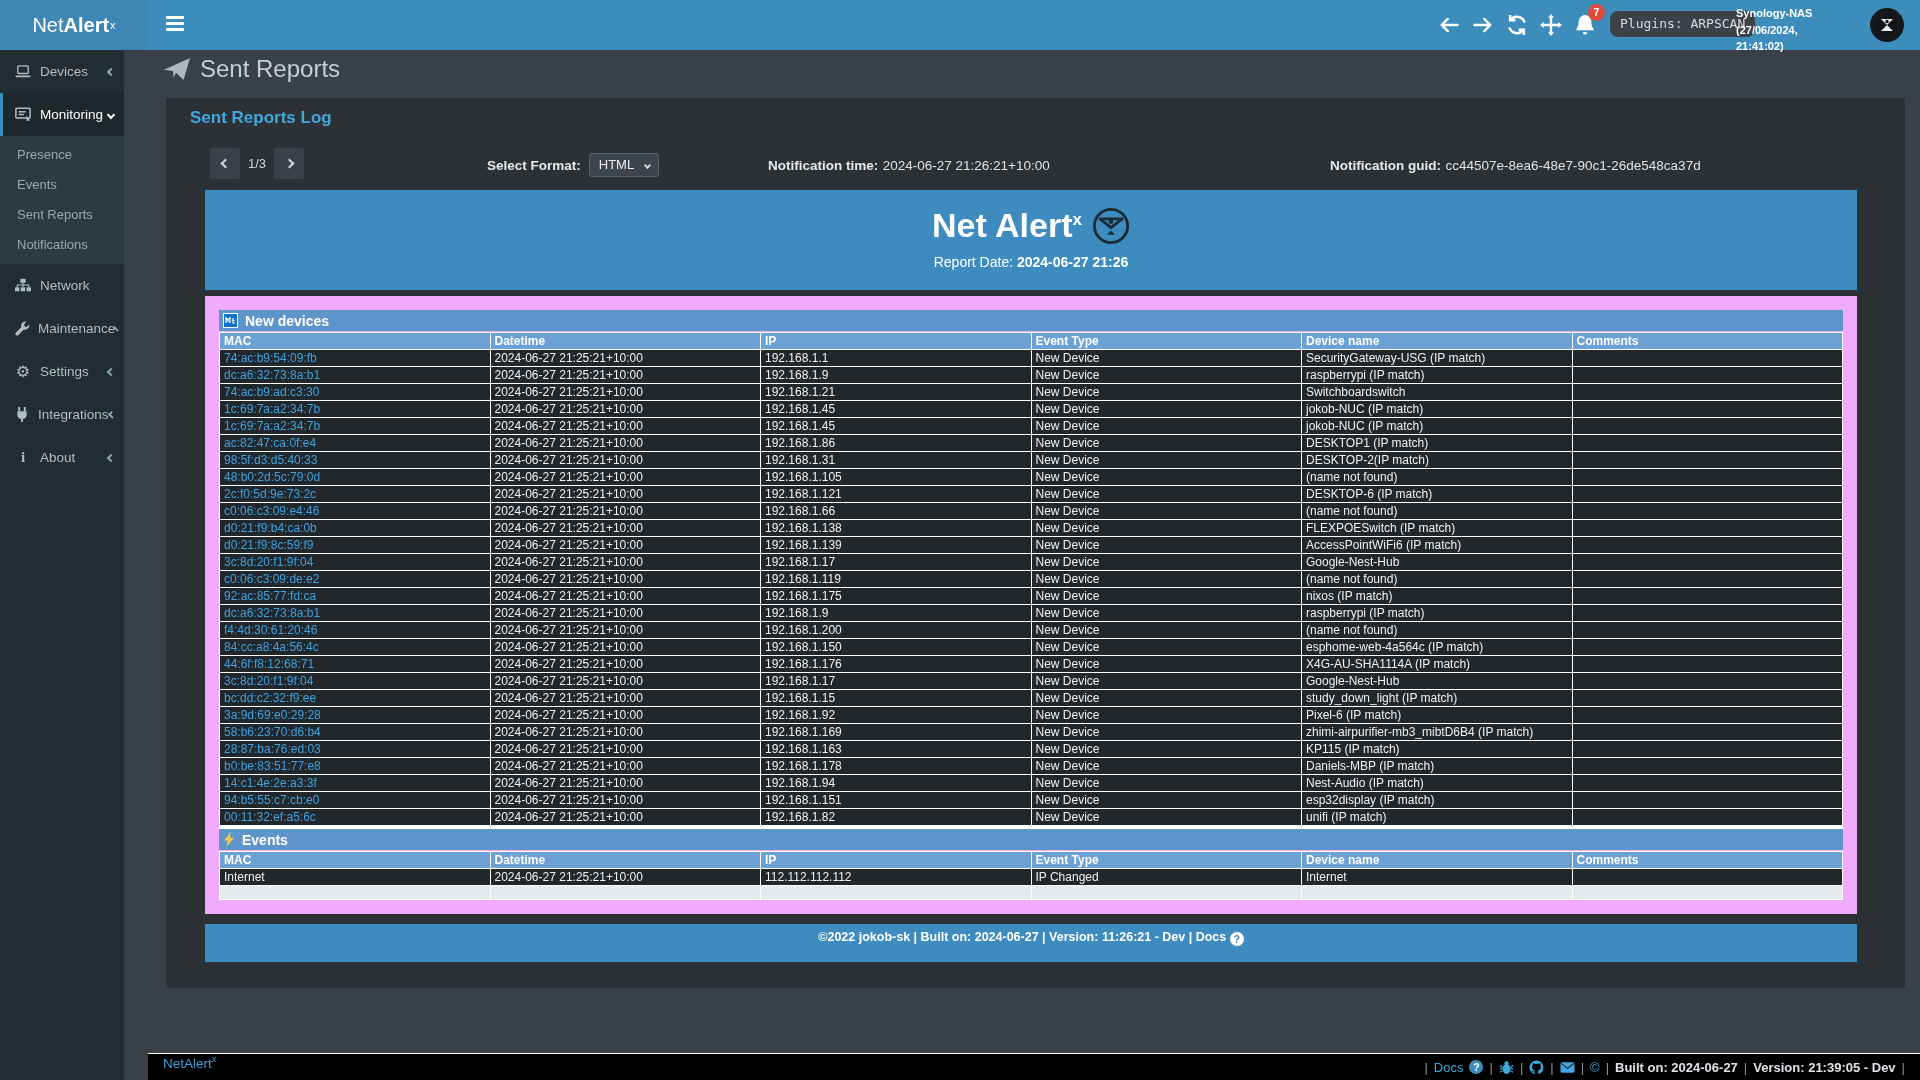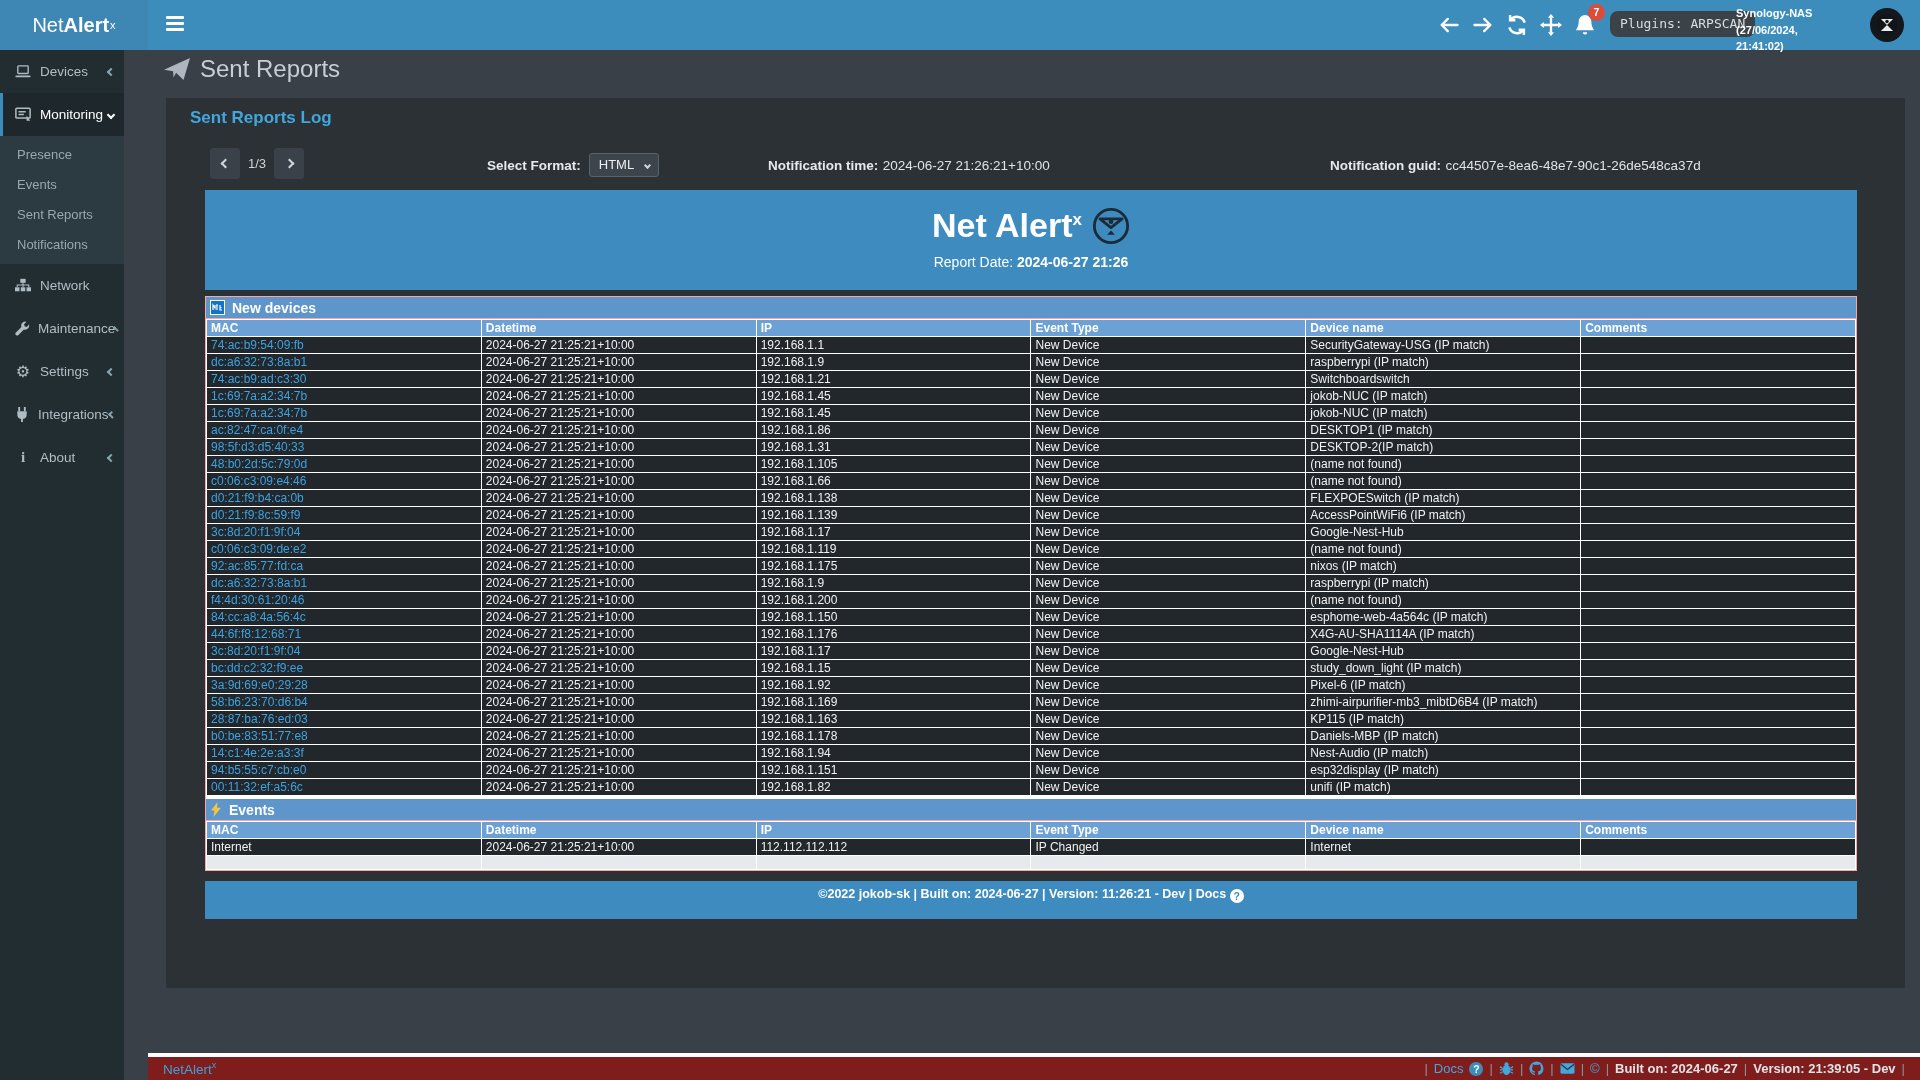--- a/index.html
+++ b/index.html
@@ -71,41 +71,41 @@
 
   
   .report { position:absolute; left:39px; top:92px; width:1652px; }
   .report-header { height:100px; background:#3e8cbf; color:#fff; text-align:center; }
   .report-title { padding-top:16px; font-size:34px; font-weight:bold; display:flex; align-items:center;
                   justify-content:center; gap:10px; }
   .report-title sup { font-size:17px; }
   .report-date { margin-top:9px; font-size:14px; }
   .report-date b { font-weight:bold; }
 
-  .tables-wrap { margin-top:6px; background:#fca5a5; padding:1px; }
+  .tables-wrap { margin-top:6px; background:#f0abfc; padding:14px; }
   .section-bar { height:21px; background:#5e95ca; color:#fff; font-size:14px; font-weight:bold;
                  display:flex; align-items:center; gap:7px; padding-left:4px; margin-bottom:1px;}
   .spacer { height:3px; background:#fff; }
   table.rep { width:100%; table-layout:fixed; border-collapse:collapse; }
   table.rep th { background:#6ba1d5; color:#fff; font-size:12px; font-weight:bold; text-align:left;
                  height:17px; padding:0 4px; border:1px solid #fff; }
   table.rep td { background:#22272b; color:#f1f1f1; font-size:12px; height:17px; padding:0 4px;
                  border:1px solid #fff; white-space:nowrap; overflow:hidden; }
   table.rep tr.empty-row td { background:#e7eaed; height:14px; }
   .mac-link { color:#3fa2e0; text-decoration:none; cursor:pointer; }
 
   .report-footer { margin-top:10px; height:38px; background:#3e8cbf; color:#fff; text-align:center; padding-top:4px; }
   .rf-line1 { font-size:12.5px; font-weight:bold; }
   .rf-line2 { font-size:12.5px; font-weight:bold; margin-top:2px; }
   .q-circle { display:inline-block; width:14px; height:14px; border-radius:50%; background:#fff; color:#3e8cbf;
               font-size:10.5px; font-weight:bold; line-height:14px; text-align:center; vertical-align:-2px; cursor:pointer;}
 
   
-  .footer { position:absolute; left:148px; bottom:0; width:1772px; height:27px; background:#7f1d1d;
-            border-top:4px solid #ffffff; color:#c6cdd3; font-size:13px; display:flex; align-items:center; }
+  .footer { position:absolute; left:148px; bottom:0; width:1772px; height:27px; background:#000000;
+            border-top:1px solid #ffffff; color:#c6cdd3; font-size:13px; display:flex; }
   .footer-brand { margin-left:15px; color:#3fa0d8; font-size:13.5px; cursor:pointer; }
   .footer-brand sup { font-size:9px; }
   .footer-right { margin-left:auto; margin-right:15px; display:flex; align-items:center; gap:6px; }
   .footer-right .sep { color:#8b949c; }
   .footer-right .blue { color:#41a7dd; cursor:pointer; text-decoration:none; }
   .footer-right .meta { font-weight:bold; color:#dfe3e7; }
   .q-circle2 { display:inline-block; width:14px; height:14px; border-radius:50%; background:#3c8dbc; color:#fff;
                font-size:10.5px; font-weight:bold; line-height:14px; text-align:center; cursor:pointer; }
   .f-ico { width:15px; height:15px; color:#41a7dd; cursor:pointer; }
   .f-ico svg { width:100%; height:100%; }
@@ -376,20 +376,28 @@
               </tr>
               <tr>
                 <td><a class="mac-link">48:b0:2d:5c:79:0d</a></td>
                 <td>2024-06-27 21:25:21+10:00</td>
                 <td>192.168.1.105</td>
                 <td>New Device</td>
                 <td>(name not found)</td>
                 <td></td>
               </tr>
               <tr>
+                <td><a class="mac-link">2c:f0:5d:9e:73:2c</a></td>
+                <td>2024-06-27 21:25:21+10:00</td>
+                <td>192.168.1.121</td>
+                <td>New Device</td>
+                <td>DESKTOP-6 (IP match)</td>
+                <td></td>
+              </tr>
+              <tr>
                 <td><a class="mac-link">c0:06:c3:09:e4:46</a></td>
                 <td>2024-06-27 21:25:21+10:00</td>
                 <td>192.168.1.66</td>
                 <td>New Device</td>
                 <td>(name not found)</td>
                 <td></td>
               </tr>
               <tr>
                 <td><a class="mac-link">d0:21:f9:b4:ca:0b</a></td>
                 <td>2024-06-27 21:25:21+10:00</td>

